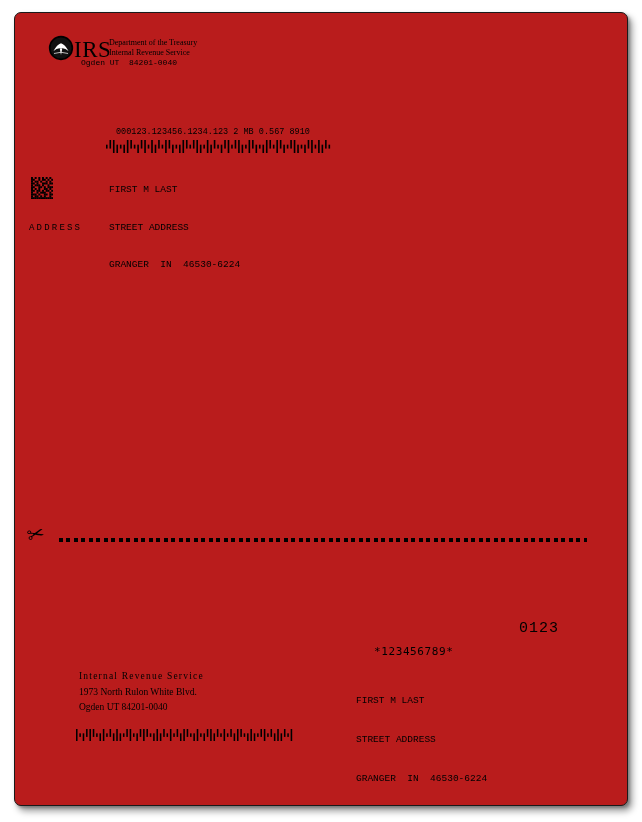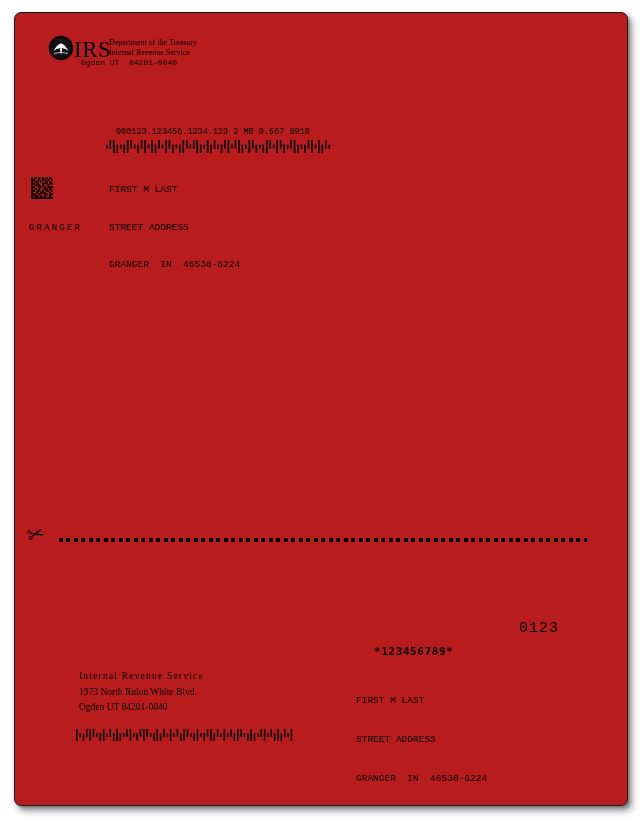--- a/index.html
+++ b/index.html
@@ -12,21 +12,21 @@
   .page{
     position:absolute;left:14px;top:12px;width:612px;height:792px;
     background:#b91c1c;
     border:1.5px solid #1a1a1a;
     border-radius:7px;
     box-shadow:4px 5px 7px rgba(0,0,0,0.40), 2px 2px 3px rgba(0,0,0,0.25);
   }
   .abs{position:absolute;}
   .mono{font-family:"Liberation Mono","DejaVu Sans Mono",monospace;color:#000;white-space:pre;}
   .serif{font-family:"Liberation Serif","DejaVu Serif",serif;color:#000;}
-  .ocr{font-family:"DejaVu Sans Mono",monospace;font-weight:bold;color:#000;white-space:pre;}
+  .ocr{font-family:"DejaVu Sans Mono",monospace;font-weight:normal;color:#000;white-space:pre;}
   .hdr-irs{font-family:"Liberation Serif",serif;font-size:23px;line-height:1;color:#000;letter-spacing:0.5px;}
   .hdr-dept{font-size:8px;line-height:9.5px;}
   .hdr-ogden{font-size:8px;}
   .meta-line{font-size:8.5px;margin-left:9px;}
   .addr{font-size:9.5px;line-height:12.5px;}
   .xxx{font-size:9px;letter-spacing:2.2px;}
   .cutline{
     height:0;border-top:2px dashed transparent;
     background:repeating-linear-gradient(90deg,#000 0 4px,transparent 4px 7.5px);
     height:2px;
@@ -221,21 +221,21 @@
         <rect x="7.33" y="20.17" width="1.98" height="1.98"></rect>
         <rect x="9.17" y="20.17" width="1.98" height="1.98"></rect>
         <rect x="11.00" y="20.17" width="1.98" height="1.98"></rect>
         <rect x="12.83" y="20.17" width="1.98" height="1.98"></rect>
         <rect x="14.67" y="20.17" width="1.98" height="1.98"></rect>
         <rect x="16.50" y="20.17" width="1.98" height="1.98"></rect>
         <rect x="18.33" y="20.17" width="1.98" height="1.98"></rect>
         <rect x="20.17" y="20.17" width="1.98" height="1.98"></rect>
       </svg></div>
 
-  <div class="abs mono xxx" style="left:14px;top:210px;">GRANGER</div>
+  <div class="abs mono xxx" style="left:14px;top:210px;">ADDRESS</div>
 
   <div class="abs" style="left:12px;top:508px;width:28px;height:28px;">
     <span class="scissors">✂</span>
   </div>
   <div class="abs cutline" style="left:44px;top:525px;width:528px;"></div>
 
   <div class="abs mono pagecode" style="left:504px;top:607px;">0123</div>
 
   <div class="abs ocr tid" style="left:359px;top:632px;">*123456789*</div>
 

